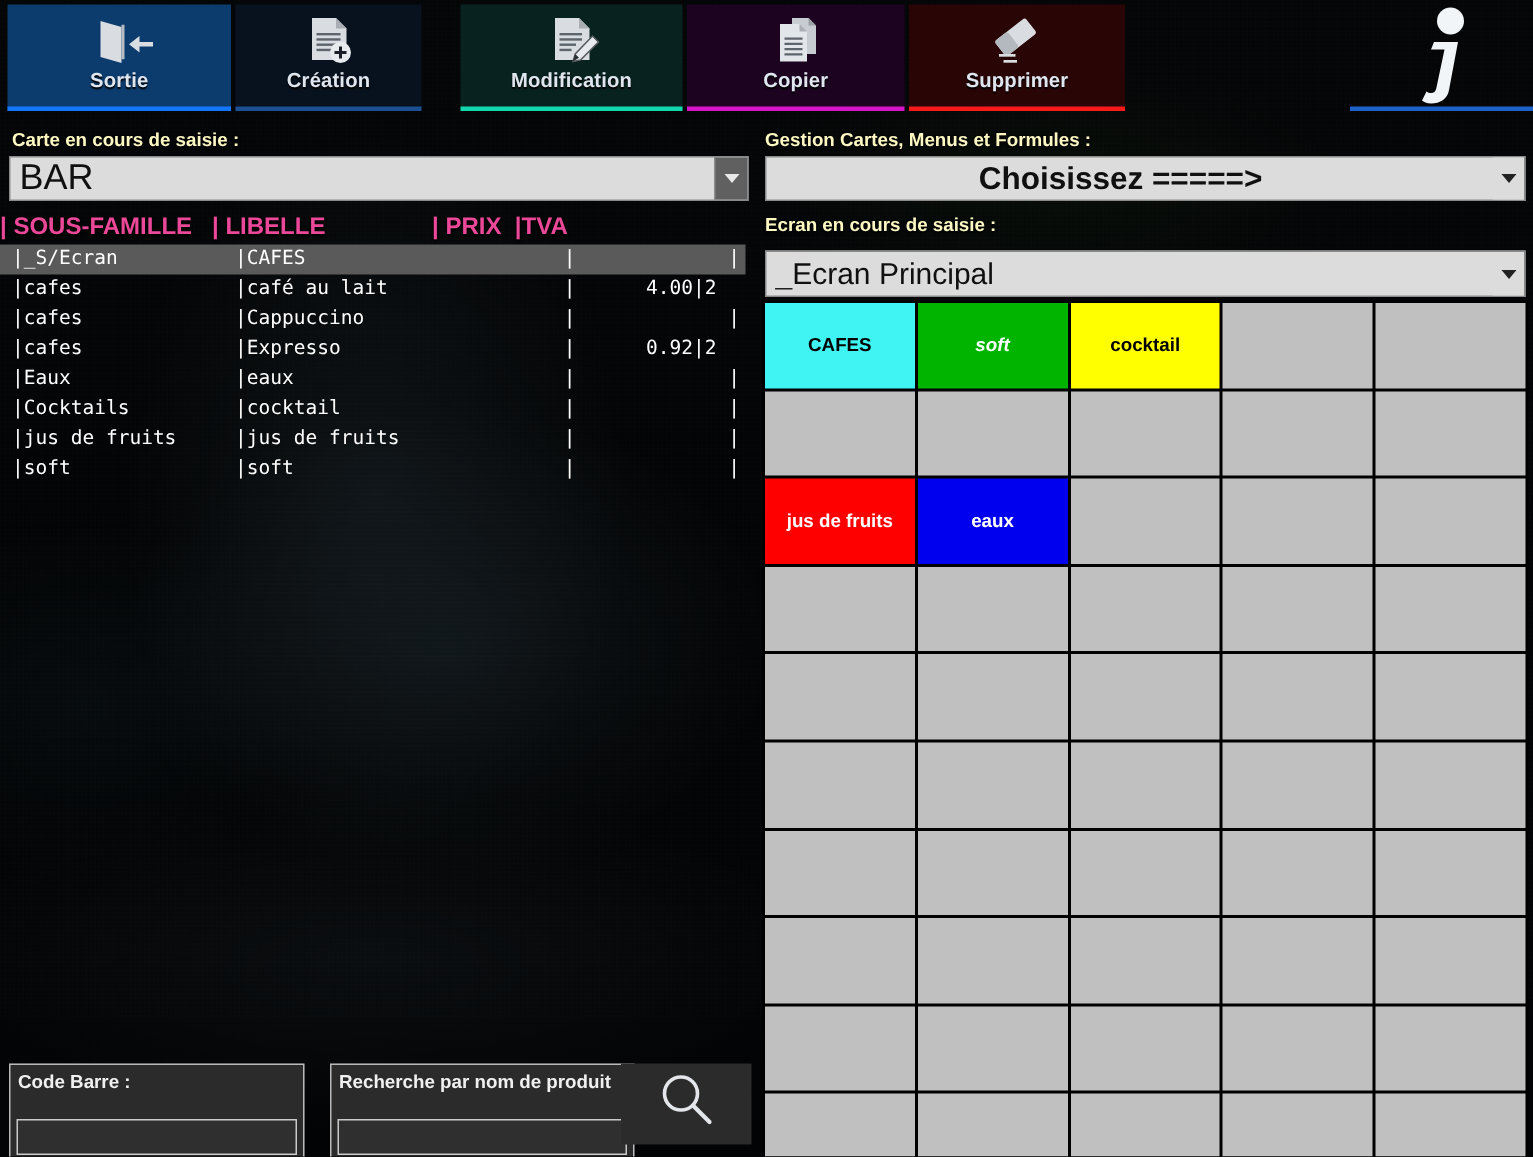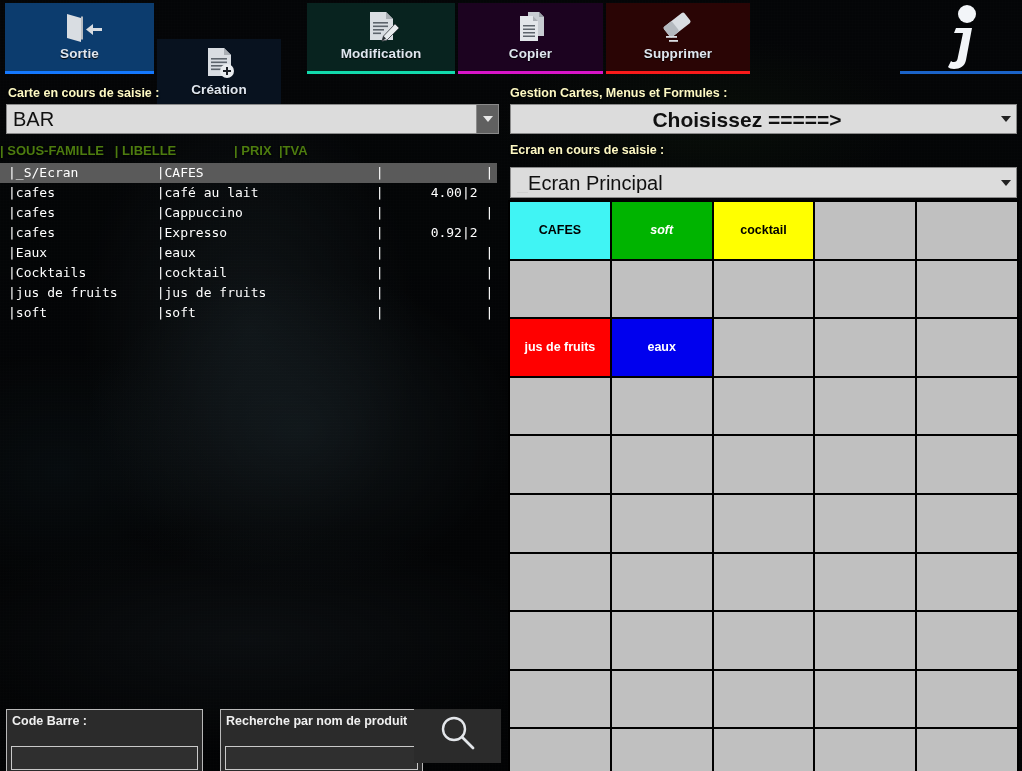--- a/index.html
+++ b/index.html
@@ -40,49 +40,49 @@
   .tbtn{position:absolute;top:3px;height:71px;
         display:flex;flex-direction:column;align-items:center;justify-content:flex-start;
         cursor:pointer;box-sizing:border-box;padding-top:6px;}
   .tbtn .glyph{height:36px;display:flex;align-items:center;justify-content:center;}
   .tbtn .lbl{color:#dfe6ef;font-size:13.5px;font-weight:bold;letter-spacing:.1px;
              text-shadow:0 1px 1px #000;line-height:16px;margin-top:1px;}
   .tbtn .bar{position:absolute;left:0;right:0;bottom:0;height:3px;}
 
   #btn-sortie{left:5px;width:149px;background:#0c3c6e;}
   #btn-sortie .bar{background:#1478ff;}
-  #btn-creation{left:157px;width:124px;background:#08121f;margin-top:36px;}
+  #btn-creation{left:157px;width:124px;background:#08121f;}
   #btn-creation .bar{background:#1b4f92;}
   #btn-modification{left:307px;width:148px;background:#08231f;}
   #btn-modification .bar{background:#12d9ac;}
   #btn-copier{left:458px;width:145px;background:#1c0320;}
   #btn-copier .bar{background:#d814c8;}
   #btn-supprimer{left:606px;width:144px;background:#2a0505;}
   #btn-supprimer .bar{background:#fa1a1a;}
   #btn-info{left:900px;width:122px;height:74px;top:0;background:transparent;padding-top:0;}
   #btn-info .bar{background:#1b63c8;height:3px;}
 
   
   #left-panel{position:absolute;left:0;top:77px;width:505px;height:694px;}
   .fieldlabel{color:#fef9c3;font-size:12.5px;font-weight:bold;text-shadow:0 1px 2px #000;}
 
   #carte-label{position:absolute;left:8px;top:9px;}
   .combo{position:absolute;background:#dcdcdc;border:1px solid #8a8a8a;
          display:flex;align-items:center;box-sizing:border-box;cursor:pointer;}
-  .combo .val{flex:1;color:#101010;font-size:20px;padding-left:6px;
+  .combo .val{flex:1;color:#101010;font-size:24px;padding-left:6px;
               white-space:nowrap;overflow:hidden;line-height:1;}
   .combo .arrowbox{width:21px;height:100%;background:#606060;
         display:flex;align-items:center;justify-content:center;border-left:1px solid #8a8a8a;}
   .tri{width:0;height:0;border-left:5px solid transparent;border-right:5px solid transparent;
        border-top:6px solid #e8e8e8;}
 
   #carte-combo{left:6px;top:27px;width:493px;height:30px;}
 
   #list-head{position:absolute;left:0;top:66px;width:505px;height:17px;
-             color:#4d7c0f;font-size:13px;font-weight:bold;text-shadow:0 1px 2px #000;
+             color:#ec4899;font-size:16px;font-weight:bold;text-shadow:0 1px 2px #000;
              white-space:pre;}
   #list{position:absolute;left:0;top:86px;width:505px;height:520px;
         font-family:"DejaVu Sans Mono","Liberation Mono",monospace;
         font-size:13px;line-height:20px;color:#ffffff;}
   .lrow{height:20px;white-space:pre;padding-left:8px;box-sizing:border-box;cursor:pointer;}
   .lrow.sel{background:#5a5a5a;width:497px;}
 
   
   #searchbar{position:absolute;left:6px;top:632px;width:495px;height:54px;}
   .sfield{position:absolute;top:0;height:66px;background:#2b2b2b;border:1px solid #b9b9b9;

